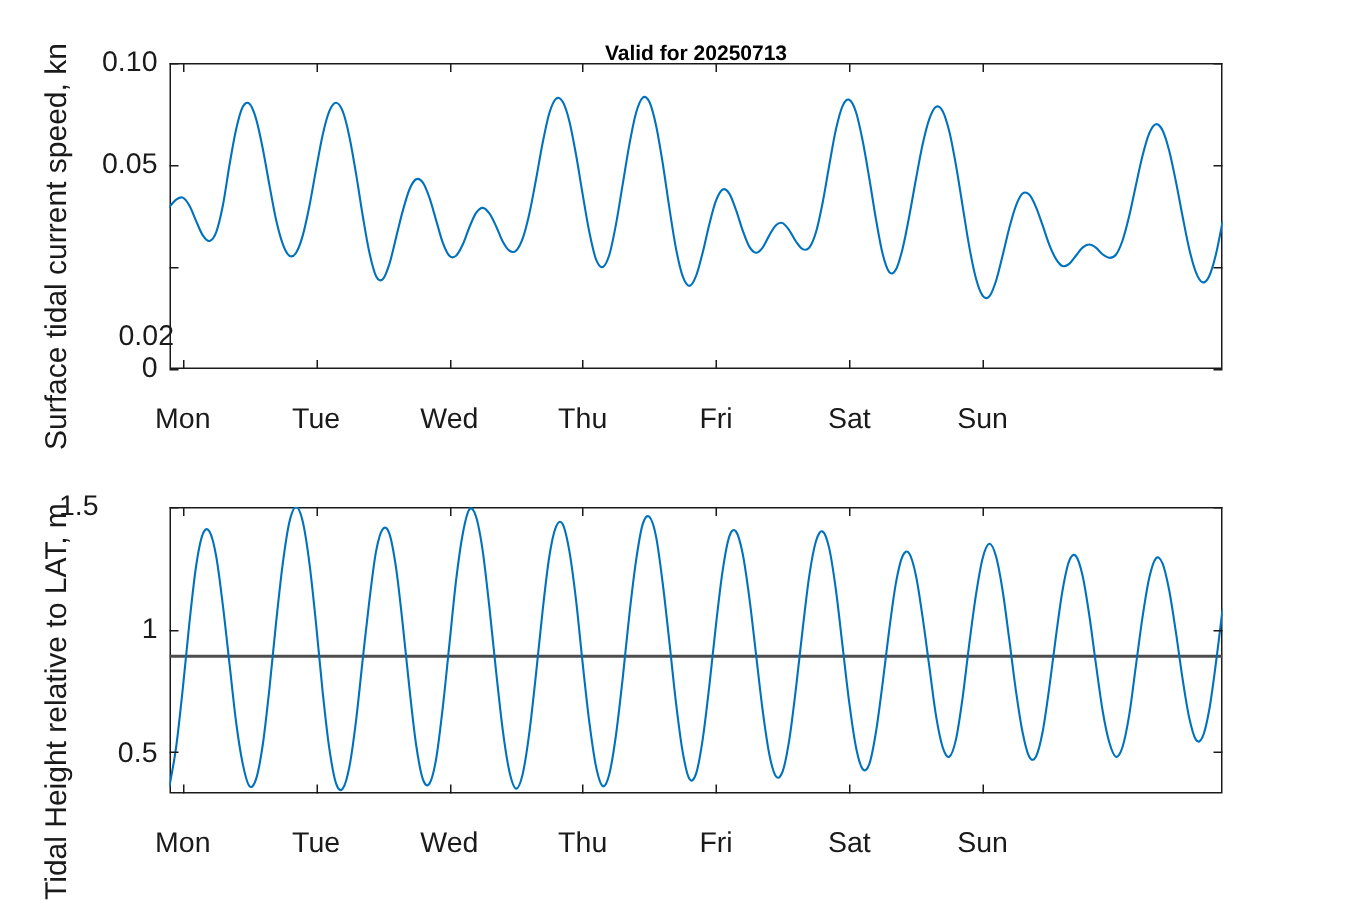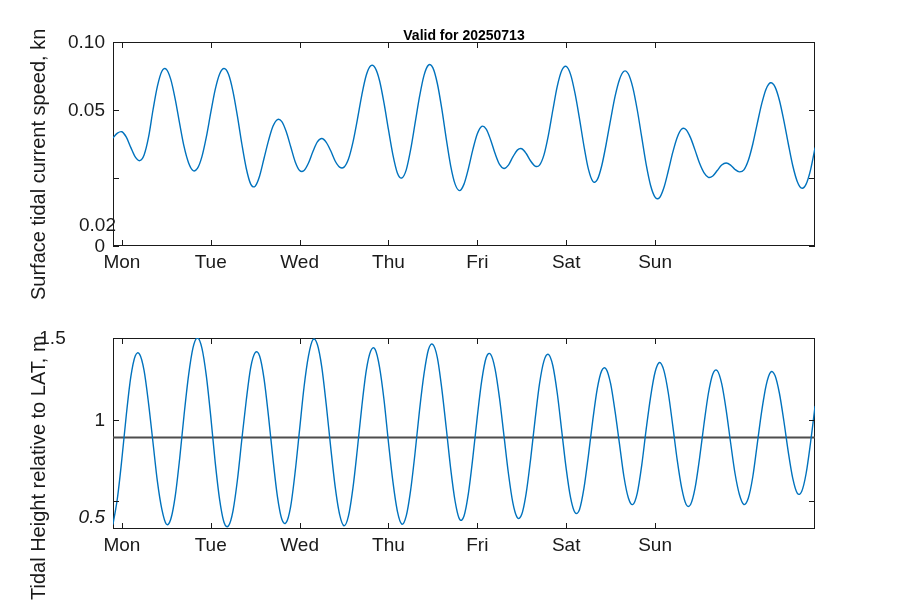--- a/index.html
+++ b/index.html
@@ -64,20 +64,21 @@
     position:absolute;
     font-size:19px;color:#1a1a1a;
     text-align:right;white-space:nowrap;
     transform:translateY(-50%);
   }
   .xtl{
     position:absolute;
     font-size:19px;color:#1a1a1a;
     text-align:center;white-space:nowrap;
     transform:translateX(-50%);
+    margin-top:18px;
   }
 </style>
 </head>
 <body>
 
 <div id="root">
 
   <div class="ylab" id="ylab-top">Surface tidal current speed, kn</div>
 
   <div class="ylab" id="ylab-bottom">Tidal Height relative to LAT, m</div>
@@ -154,21 +155,21 @@
       <div class="tick xtick" style="left: 655.051px; top: 523px;"></div>
       <div class="tick xtick" style="left: 655.051px; top: 338px;"></div>
       <div class="tick ytick" style="left: 113px; top: 501.248px;"></div>
       <div class="tick ytick" style="left: 809px; top: 501.248px;"></div>
       <div class="tick ytick" style="left: 113px; top: 419.624px;"></div>
       <div class="tick ytick" style="left: 809px; top: 419.624px;"></div>
       <div class="tick ytick" style="left: 113px; top: 338px;"></div>
       <div class="tick ytick" style="left: 809px; top: 338px;"></div>
     </div>
   <div id="ylabels-bottom">
-      <div class="ytl" style="left: 0px; width: 105px; top: 517px; font-style: italic;">0.5</div>
+      <div class="ytl" style="left: 0px; width: 105px; top: 503px;">0.5</div>
       <div class="ytl" style="left: 0px; width: 105px; top: 419.624px;">1</div>
       <div class="ytl" style="left: 0px; width: 105px; top: 338px; text-align: center;">1.5</div>
     </div>
   <div id="xlabels-bottom">
       <div class="xtl" style="left: 121.886px; top: 534px;">Mon</div>
       <div class="xtl" style="left: 210.747px; top: 534px;">Tue</div>
       <div class="xtl" style="left: 299.608px; top: 534px;">Wed</div>
       <div class="xtl" style="left: 388.468px; top: 534px;">Thu</div>
       <div class="xtl" style="left: 477.329px; top: 534px;">Fri</div>
       <div class="xtl" style="left: 566.19px; top: 534px;">Sat</div>

